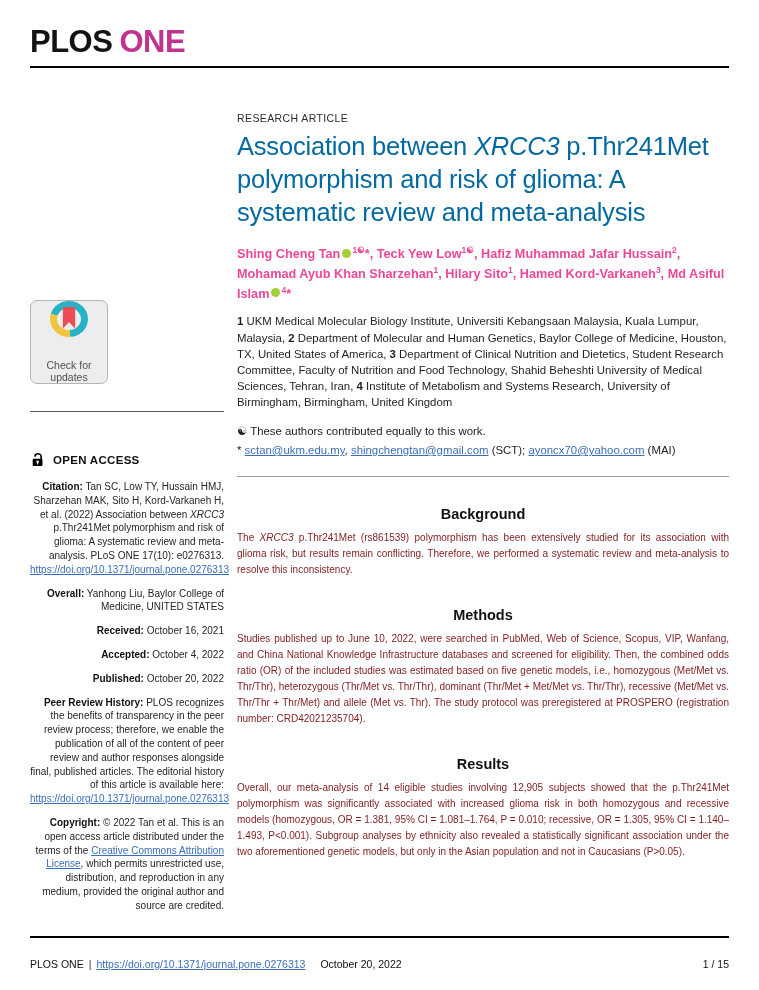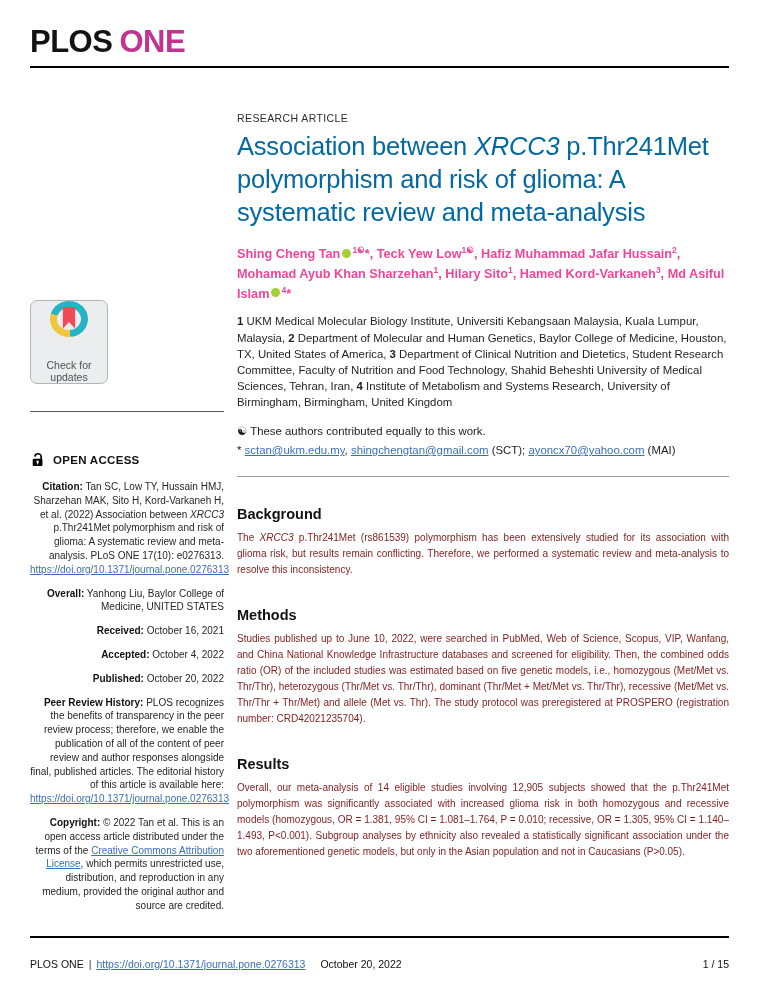--- a/index.html
+++ b/index.html
@@ -85,21 +85,21 @@
   .orcid {
     display: inline-block; width: 9px; height: 9px; border-radius: 50%;
     background: var(--orcid-green, #a6ce39);
     margin: 0 1px 0 2px; vertical-align: 1px;
   }
   .affil { margin: 10px 0 0 0; font-size: 11.4px; line-height: 1.42; color: #1f1f1f; }
   .equal-note { margin: 13px 0 0 0; font-size: 11.4px; line-height: 1.45; }
   .corr-note  { margin: 2px 0 0 0;  font-size: 11.4px; line-height: 1.45; }
   .abs-rule { border: none; border-top: 1px solid #9c9c9c; margin: 17px 0 0 0; }
   h2.abstract-heading { margin: 15px 0 0 0; font-size: 20px; font-weight: 400; color: #1c1c1c; }
-  .abs-section h3 { margin: 29px 0 0 0; font-size: 14.5px; font-weight: bold; color: #111; }
+  .abs-section h3 { margin: 29px 0 0 0; font-size: 14.5px; font-weight: bold; color: #111; text-align: center; }
   .abs-section p {
     margin: 8px 0 0 0;
     font-size: 10px; line-height: 1.6; color: #7f1d1d;
     text-align: justify;
   }
 
   
   .footer {
     position: absolute; left: 30px; right: 30px; top: 936px;
     border-top: 2px solid #000; padding-top: 8px;

